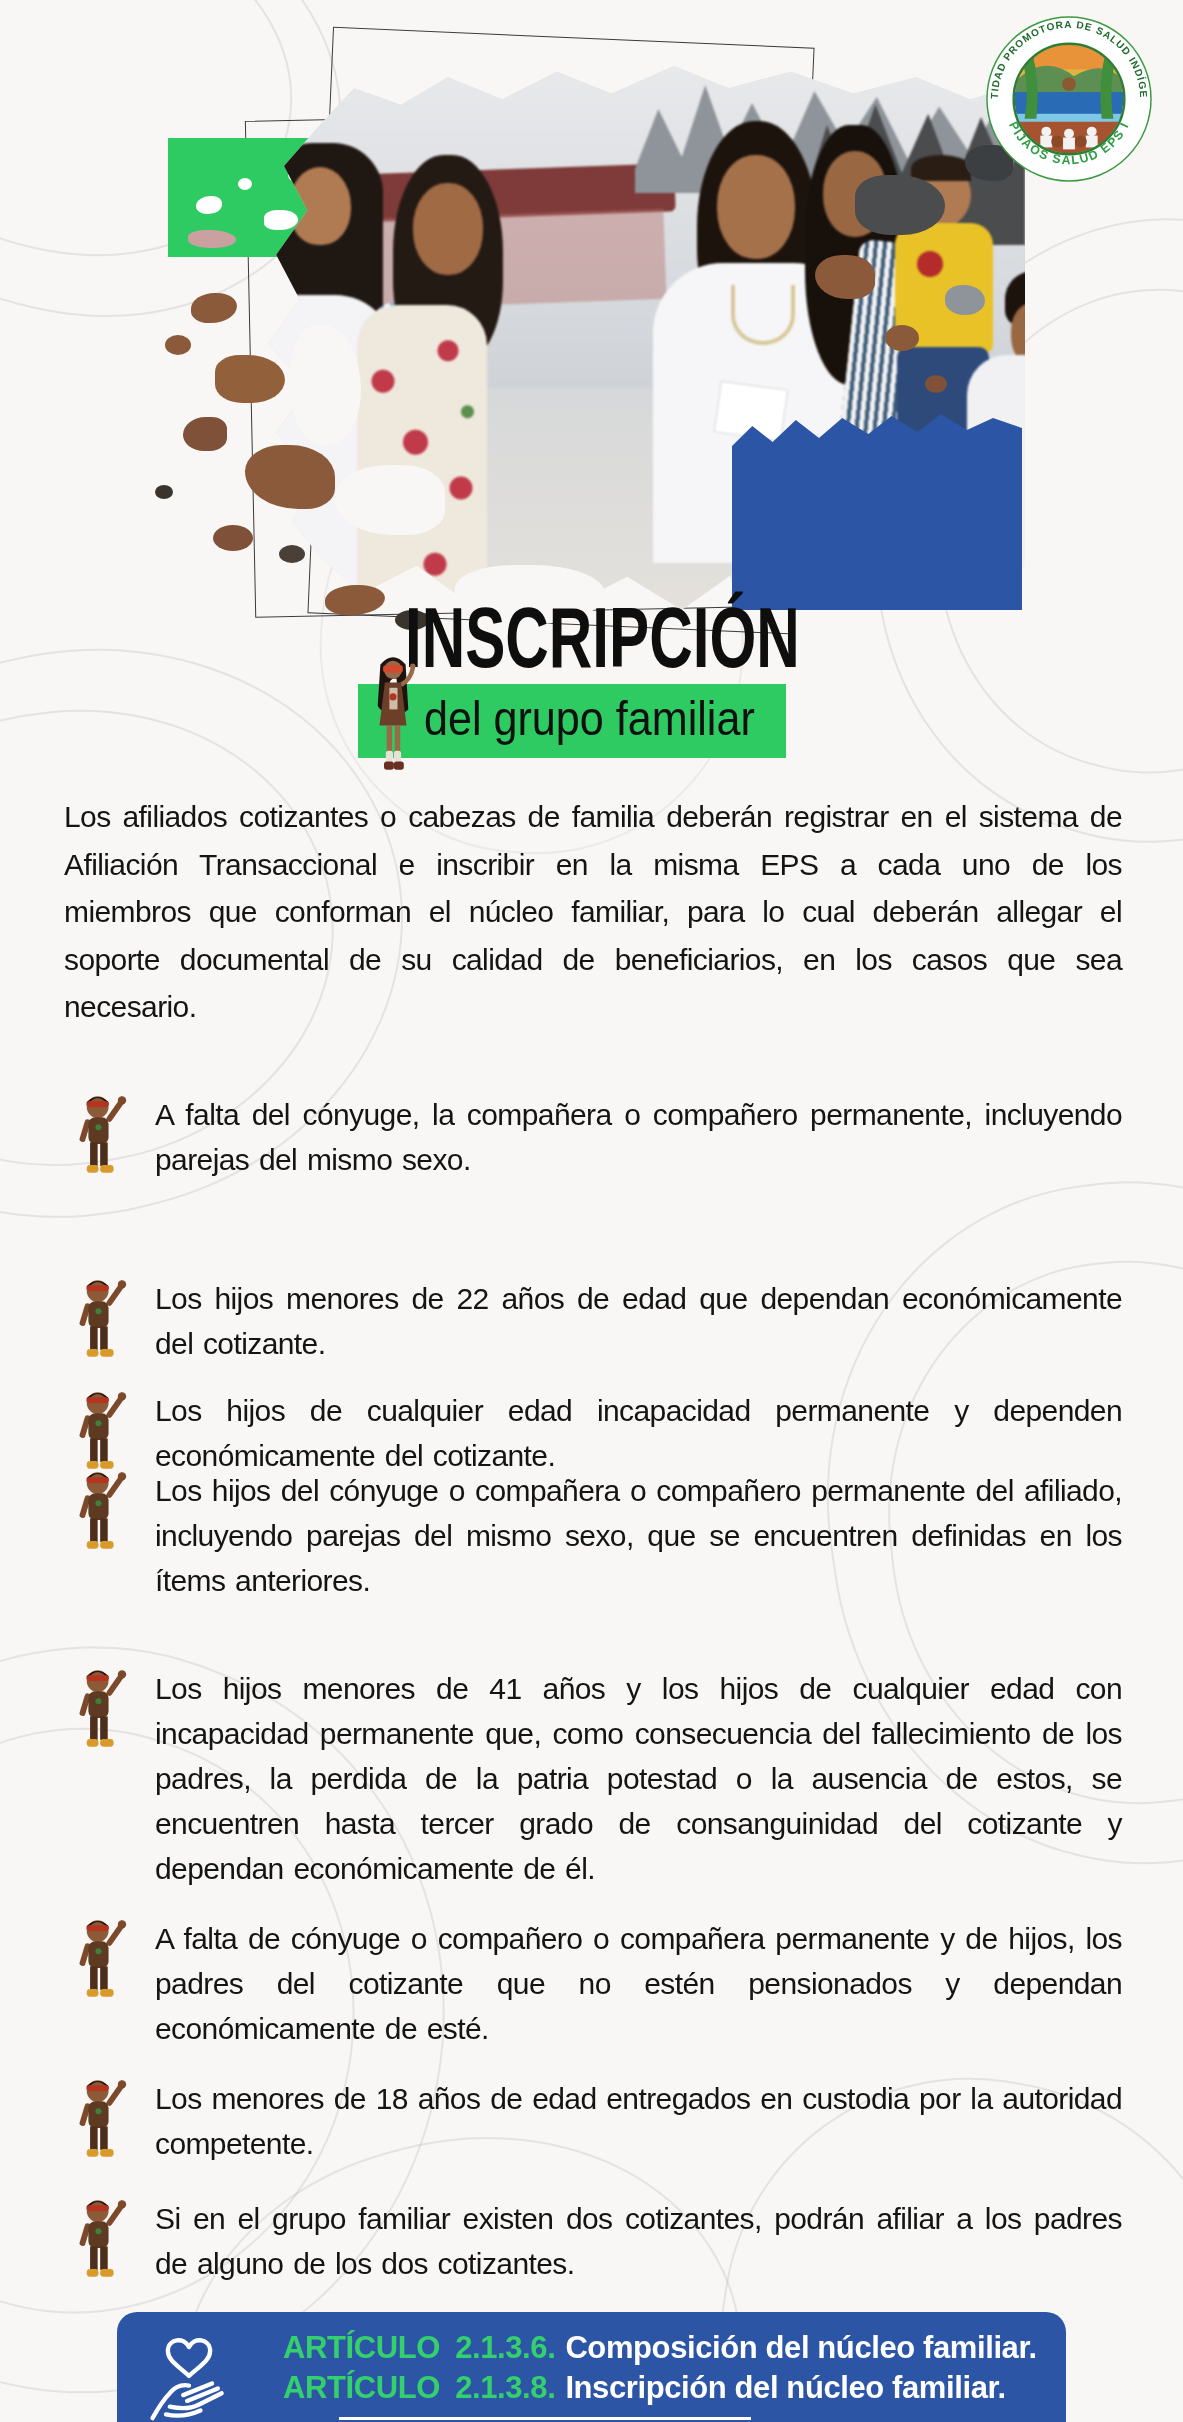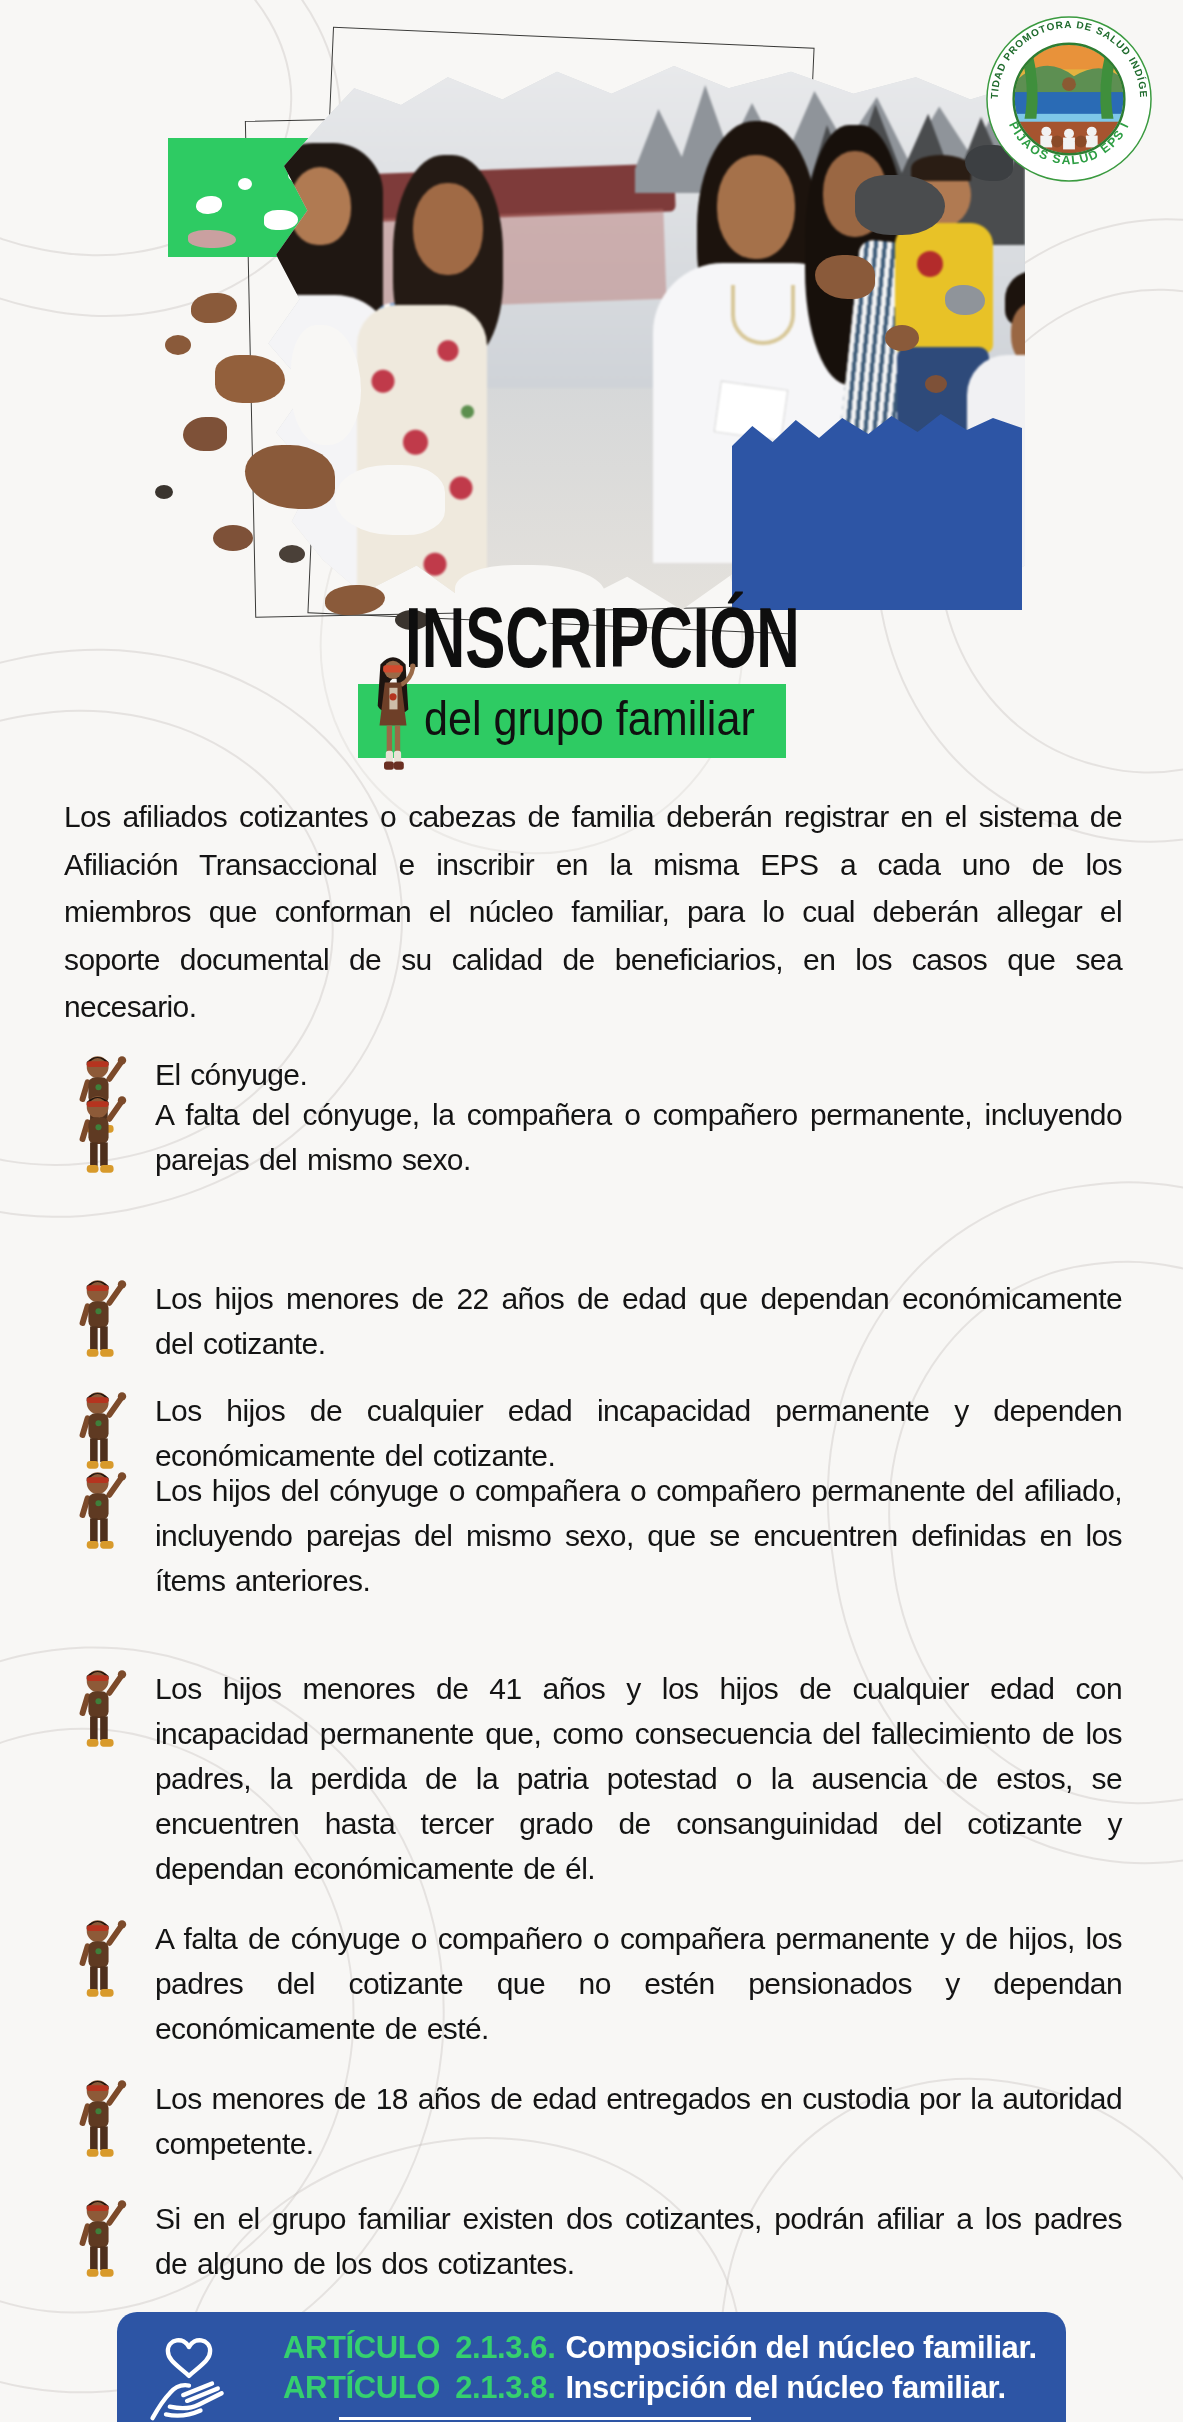--- a/index.html
+++ b/index.html
@@ -244,26 +244,20 @@
         <rect x="9.5" y="15" width="12" height="16" rx="4" fill="#5f3a22"></rect>
         <circle cx="15.5" cy="21" r="1.8" fill="#3f7f3a"></circle>
         <rect x="10.5" y="30" width="4.5" height="14" fill="#4e2f1c"></rect>
         <rect x="16.5" y="30" width="4.5" height="14" fill="#4e2f1c"></rect>
         <rect x="8.5" y="43.5" width="7" height="4.5" rx="2" fill="#d89a2b"></rect>
         <rect x="16.5" y="43.5" width="8" height="4.5" rx="2" fill="#d89a2b"></rect>
       </g>
     </defs>
   </svg>
 
-  <div class="item" style="top:1052px">
-    <svg class="bullet" viewBox="0 0 34 50">
-        <use href="#boy"></use>
-      </svg>
-    <div class="item-text">El cónyuge.</div>
-  </div>
   <div class="item" style="top:1092px">
     <svg class="bullet" viewBox="0 0 34 50">
         <use href="#boy"></use>
       </svg>
     <div class="item-text">A falta del cónyuge, la compañera o compañero permanente, incluyendo parejas del mismo sexo.</div>
   </div>
   <div class="item" style="top:1276px">
     <svg class="bullet" viewBox="0 0 34 50">
         <use href="#boy"></use>
       </svg>

